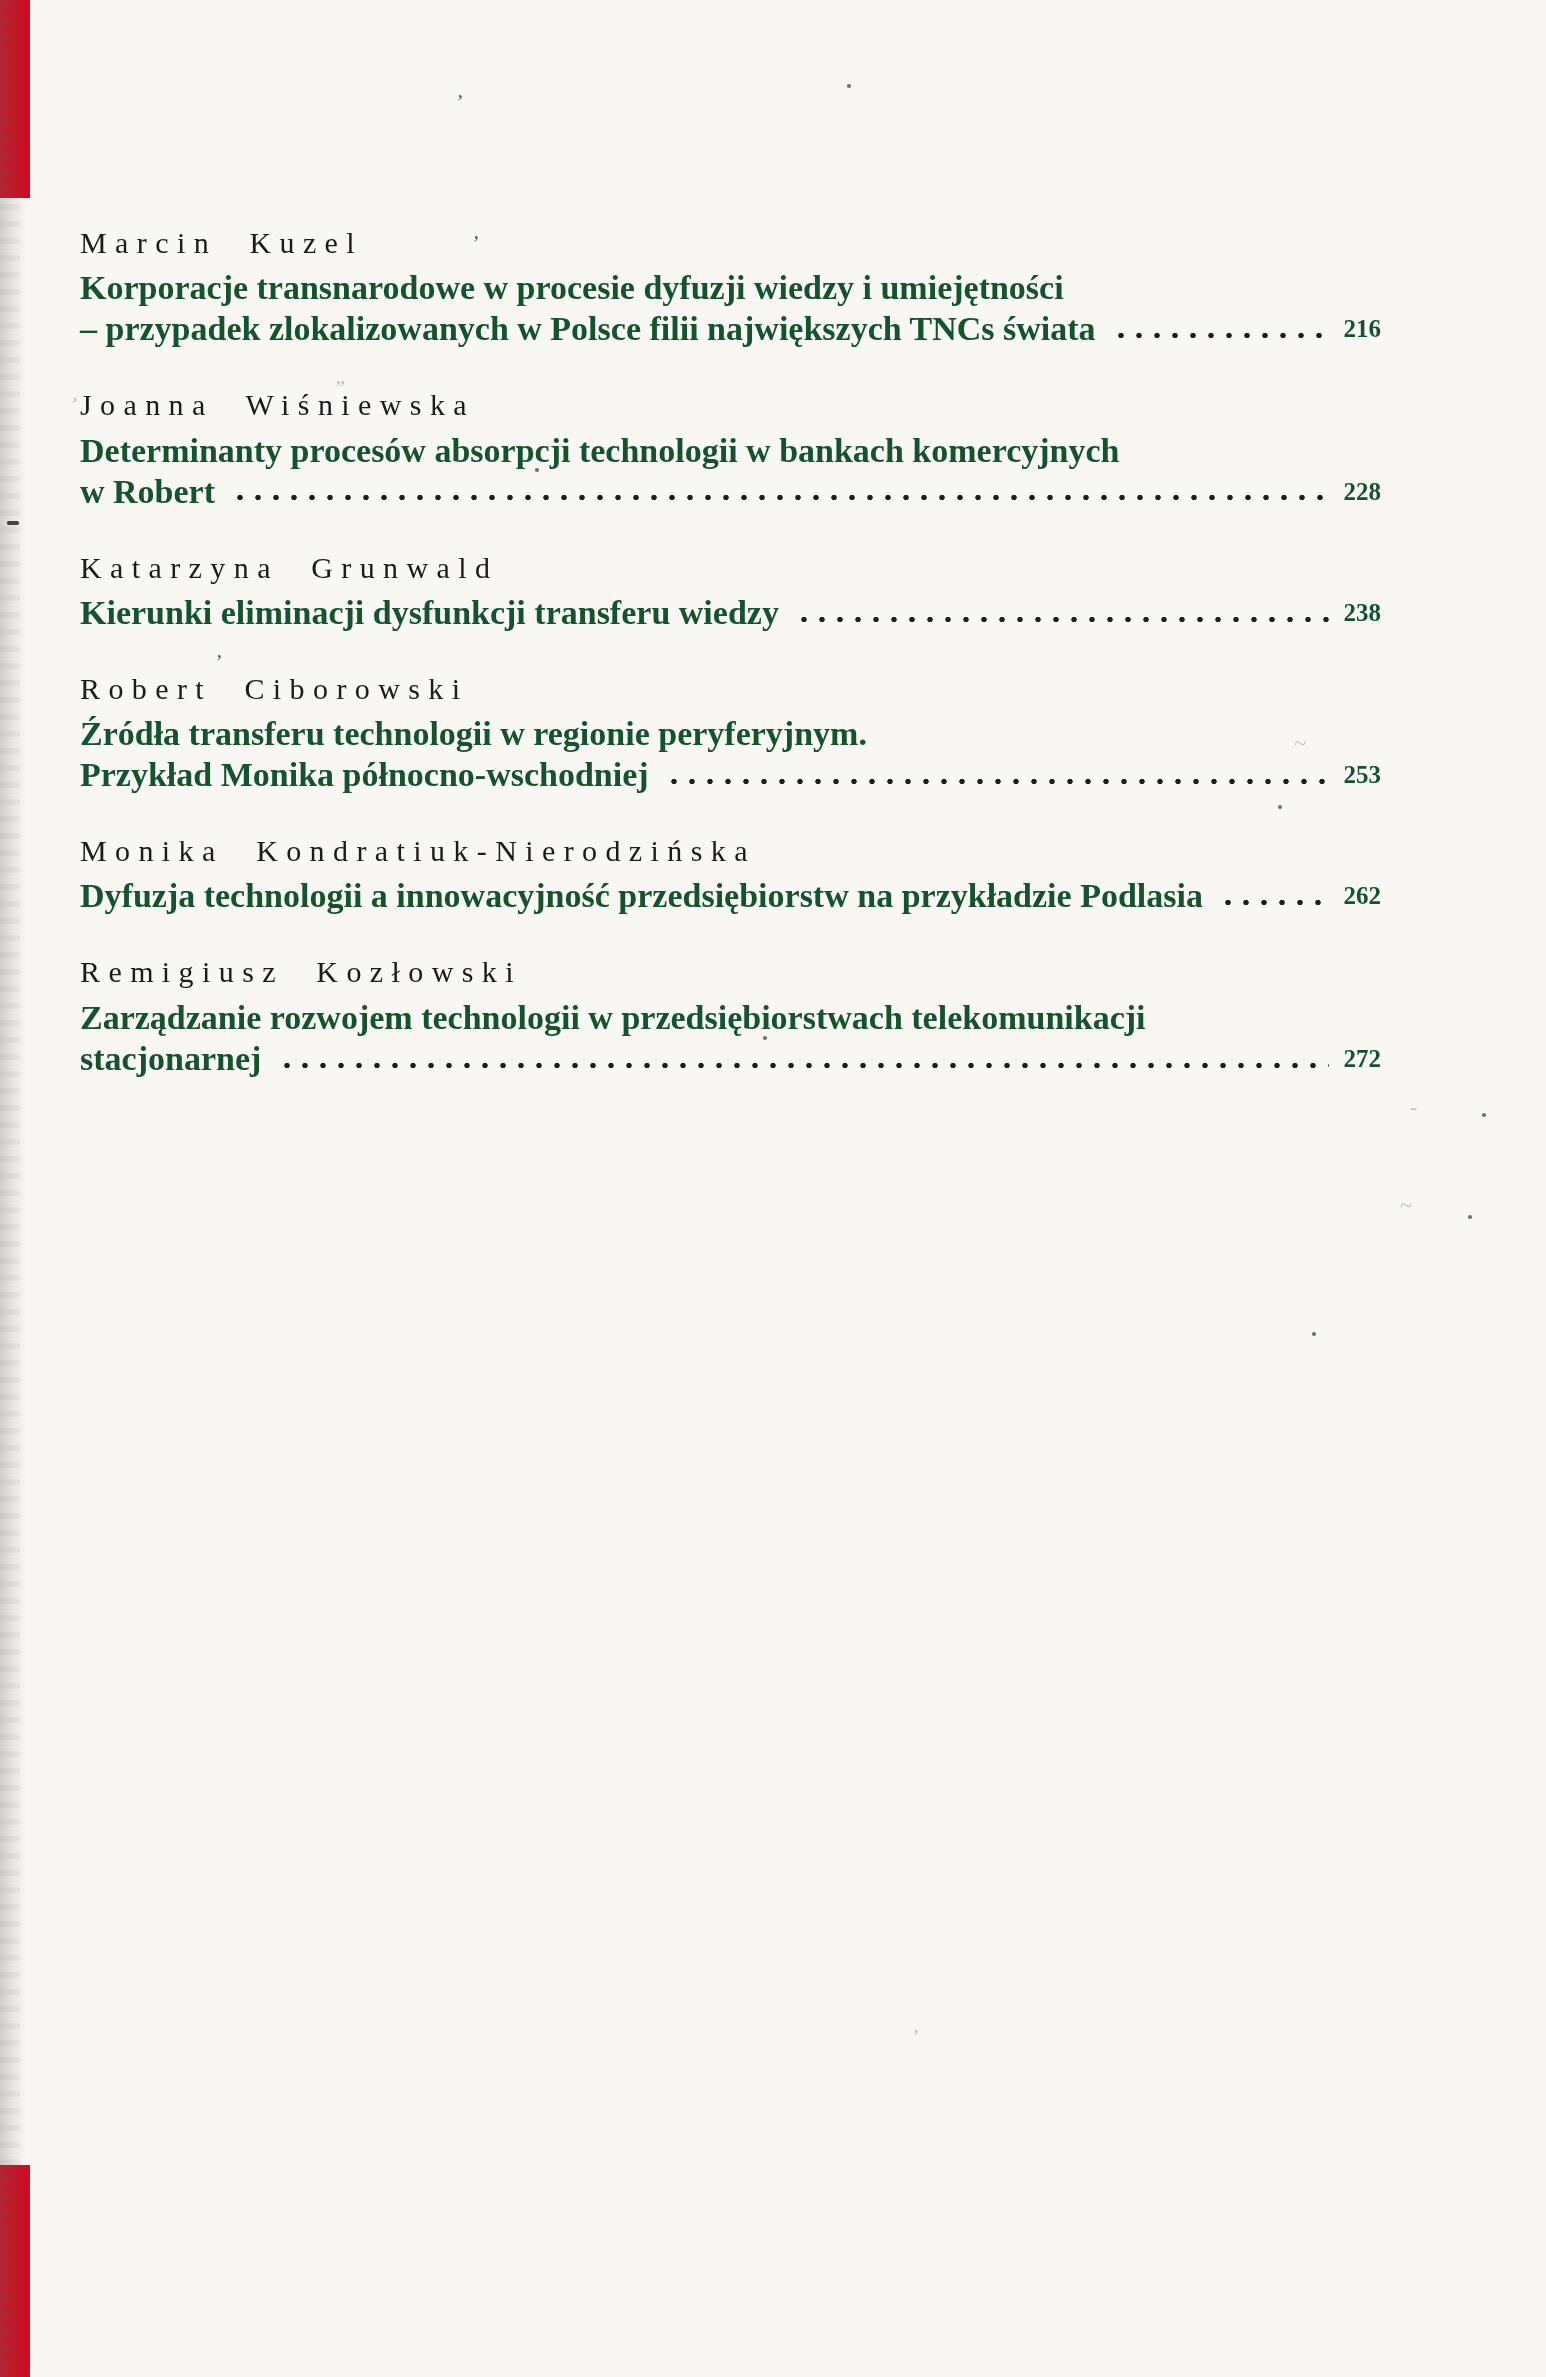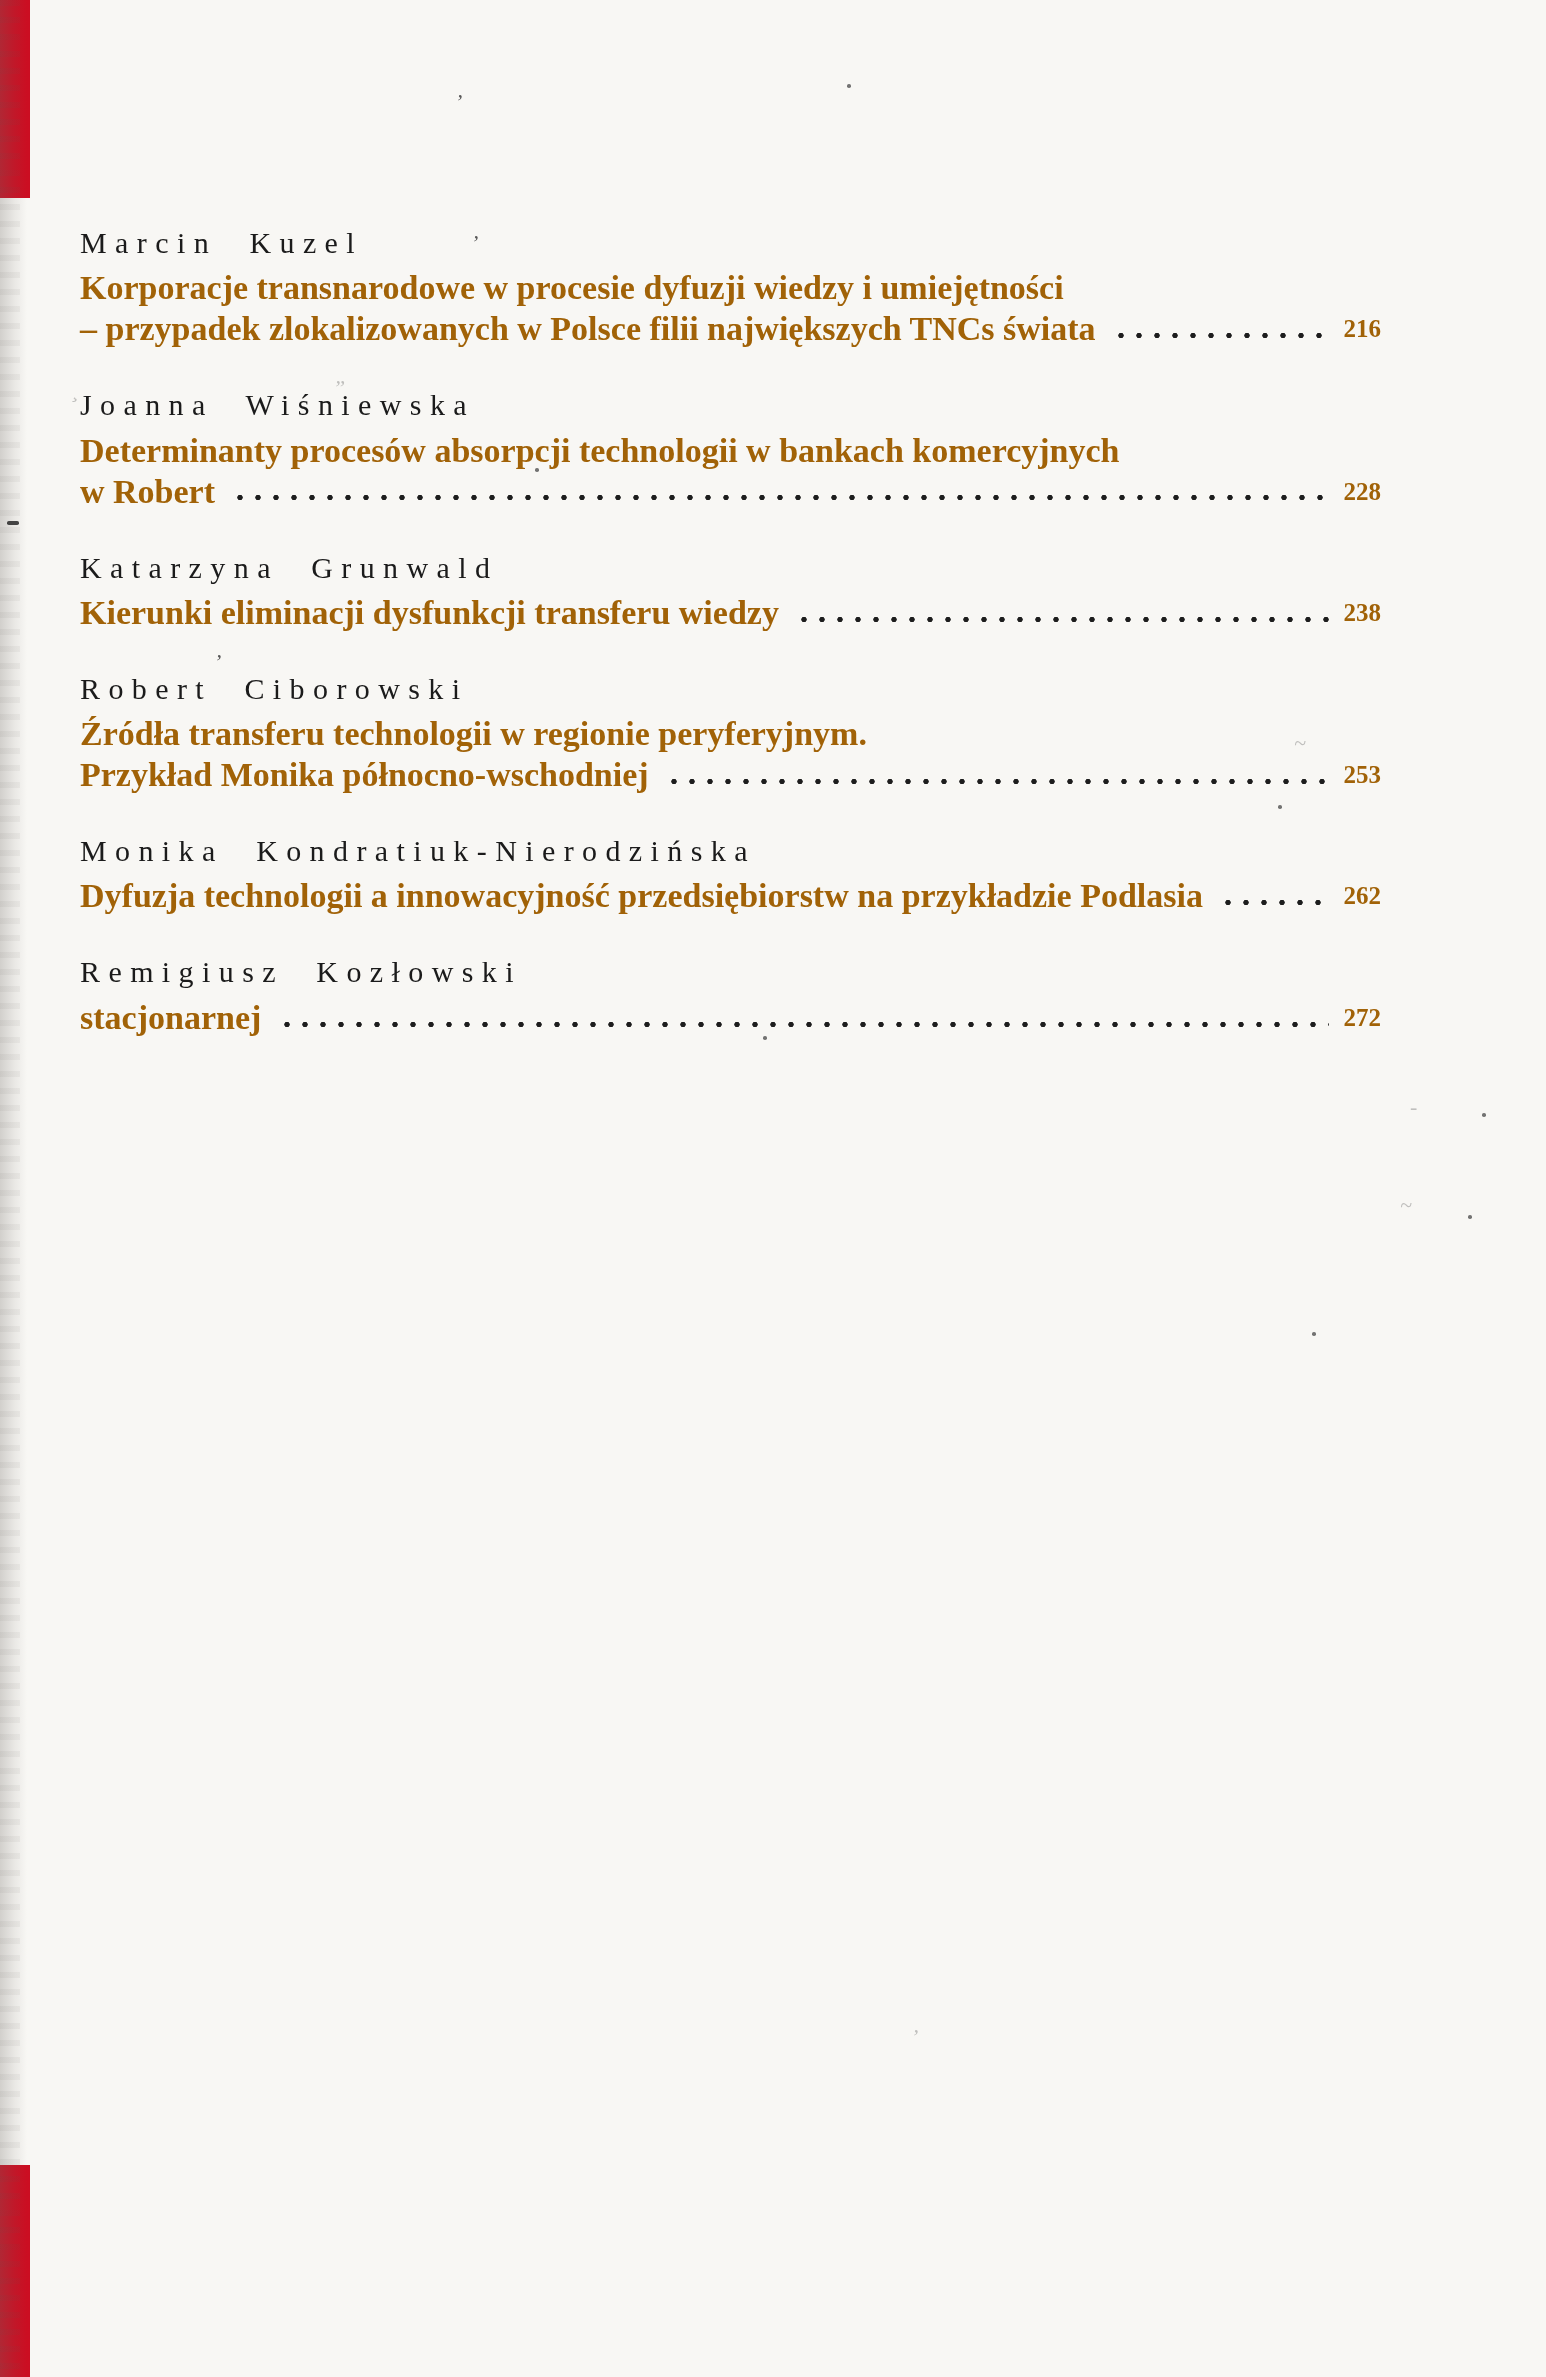--- a/index.html
+++ b/index.html
@@ -32,21 +32,21 @@
     color: #161616;
   }
   .entry { margin-bottom: 38px; }
   .author {
     font-size: 30px; font-weight: 400; color: #1b1b1b;
     letter-spacing: 0.28em; word-spacing: 0.55em;
     line-height: 36px; margin-bottom: 6.3px; white-space: nowrap;
   }
   .tline {
     font-size: 34px; font-weight: 700; line-height: 41px;
-    white-space: nowrap; color: #a16207;
+    white-space: nowrap; color: #14532d;
   }
   .tlast { display: flex; align-items: flex-end; }
   .ttext { white-space: nowrap; flex: 0 0 auto; }
   .leader {
     flex: 1 1 auto; min-width: 0; align-self: stretch;
     margin: 0 14.5px 0 16.3px;
     background-image: radial-gradient(circle, #1d1d1d 2.4px, rgba(0,0,0,0) 3px);
     background-size: 18px 11px;
     background-repeat: repeat-x;
     background-position: left bottom 8.2px;
@@ -115,20 +115,21 @@
     <div class="author">Monika Kondratiuk-Nierodzińska</div>
     <div class="tline tlast">
       <span class="ttext">Dyfuzja technologii a innowacyjność przedsiębiorstw na przykładzie Podlasia</span>
       <span class="leader"></span>
       <span class="pagenum">262</span>
     </div>
   </div>
 
   <div class="entry">
     <div class="author">Remigiusz Kozłowski</div>
+    <div class="tline">Zarządzanie rozwojem technologii w przedsiębiorstwach telekomunikacji</div>
     <div class="tline tlast">
       <span class="ttext">stacjonarnej</span>
       <span class="leader"></span>
       <span class="pagenum">272</span>
     </div>
   </div>
 
 </div>
 
 <i class="sp" style="left:455px; top:91px;">’</i>

